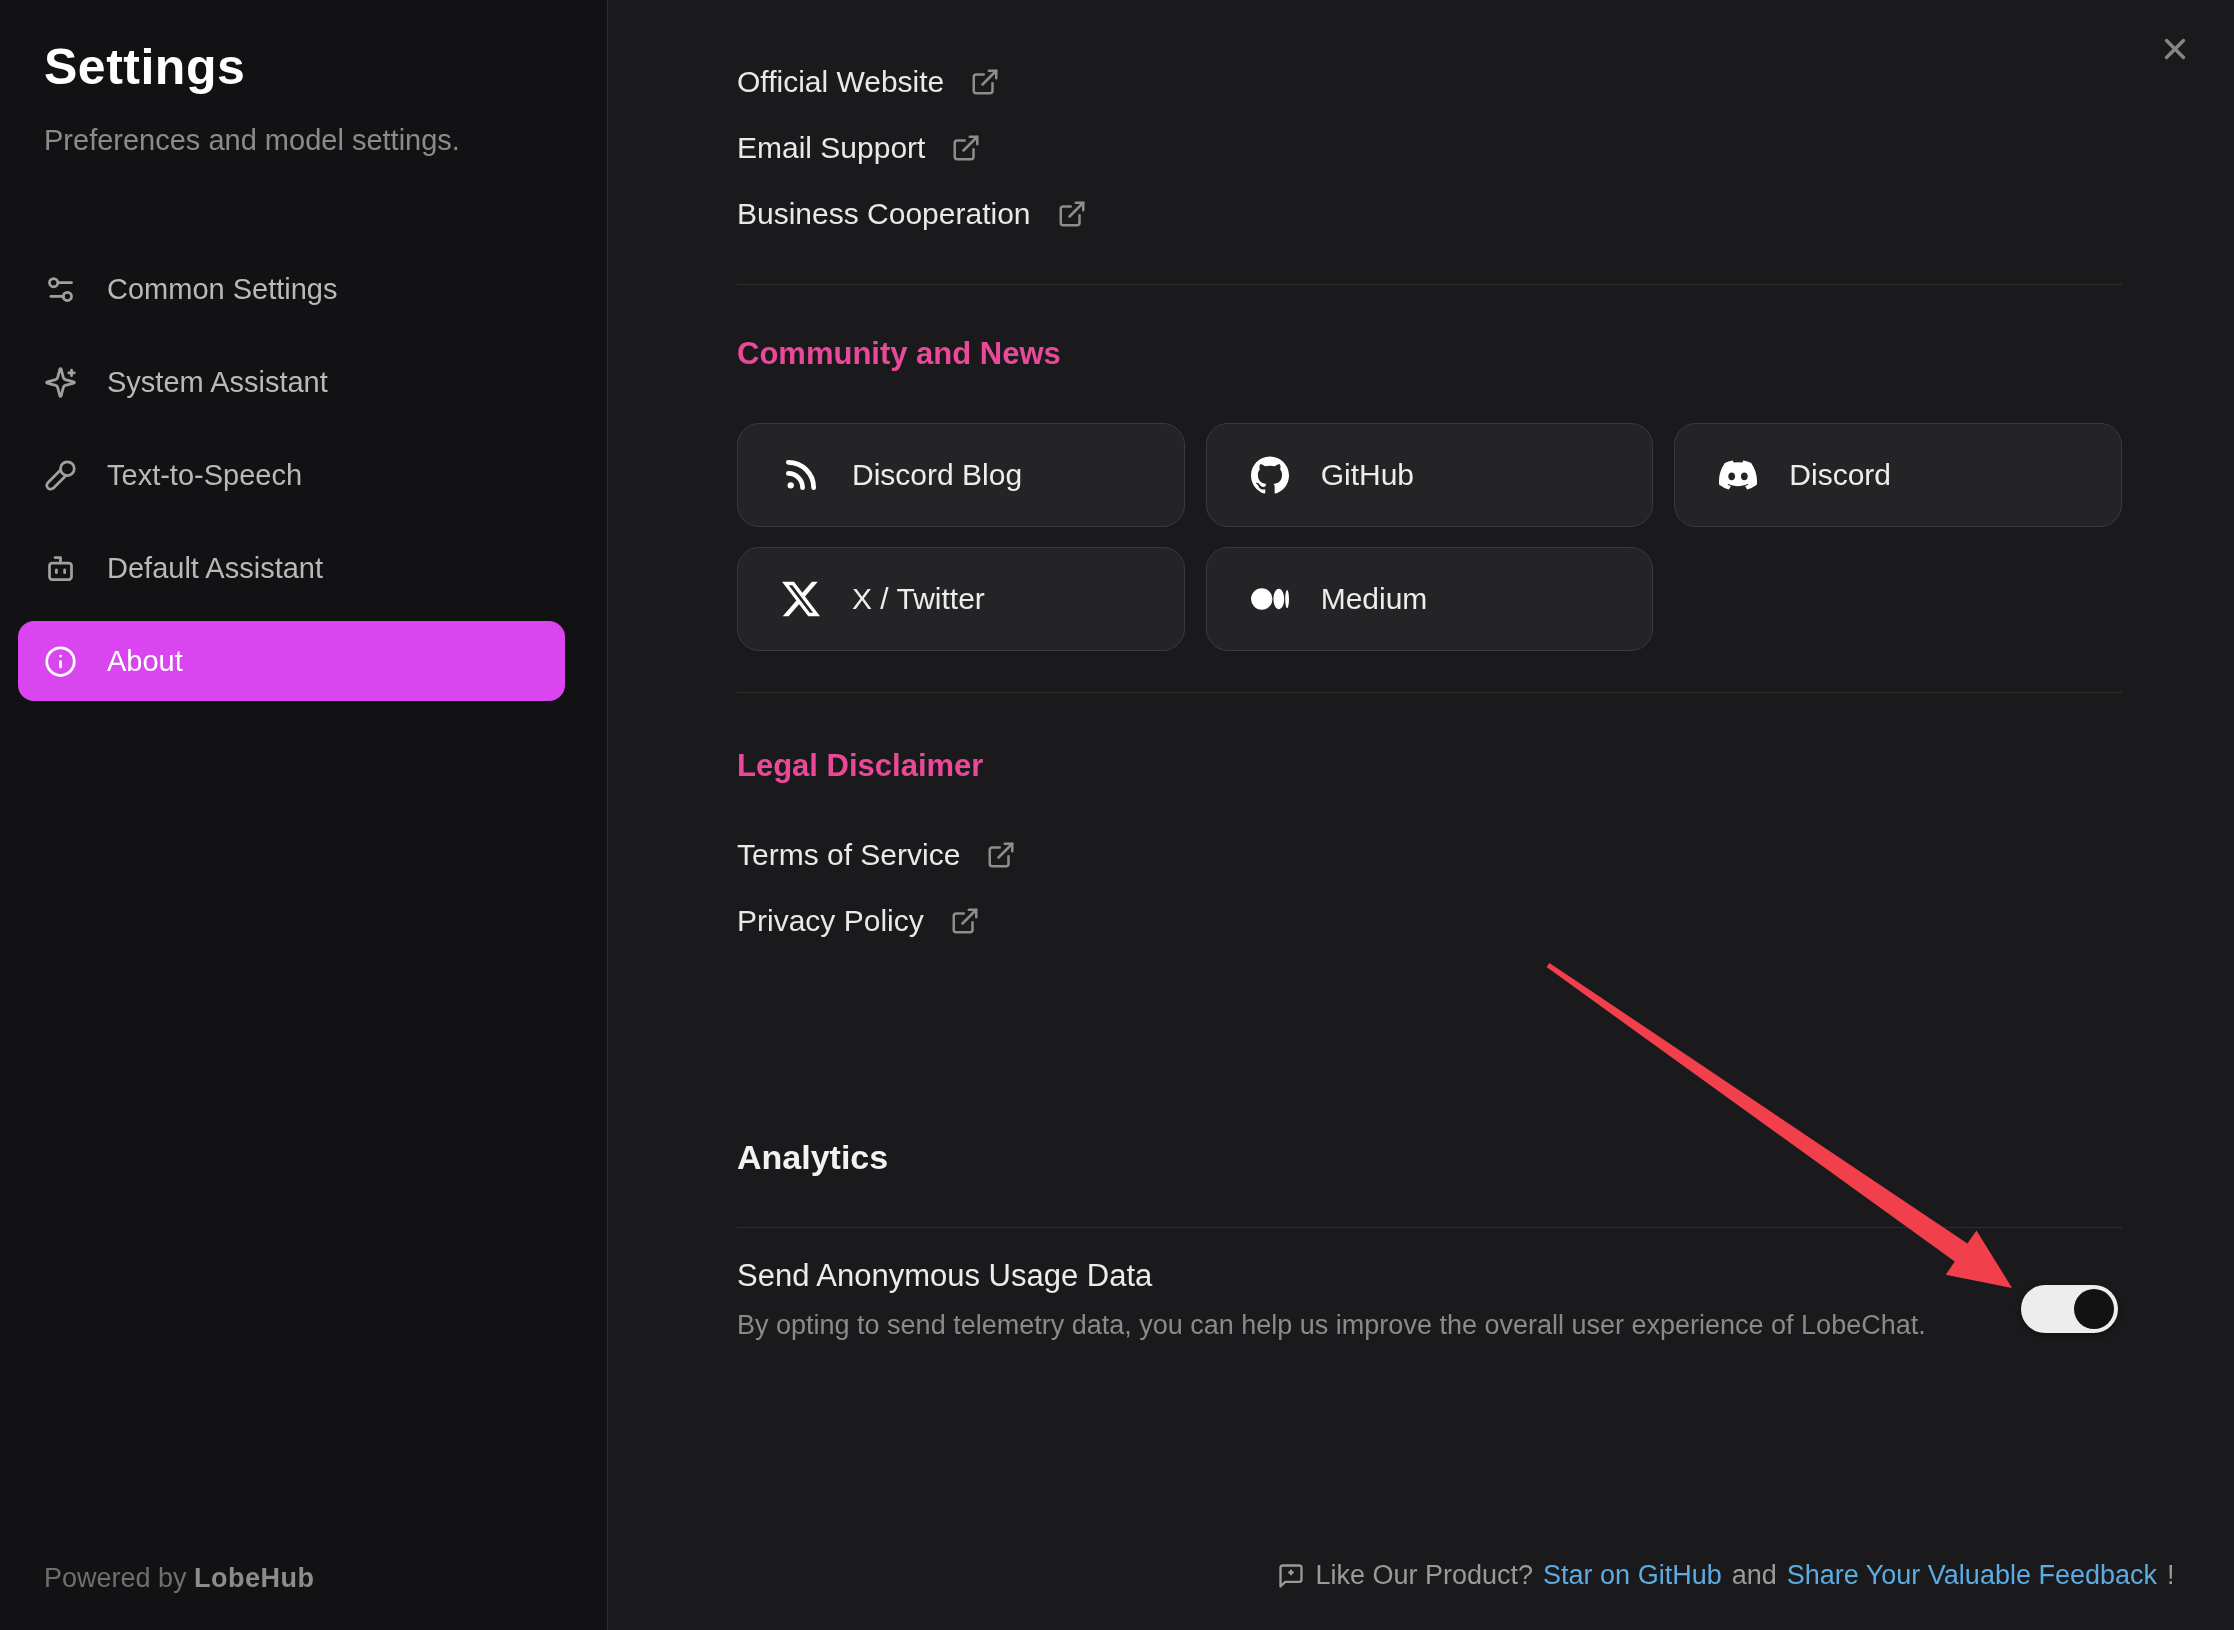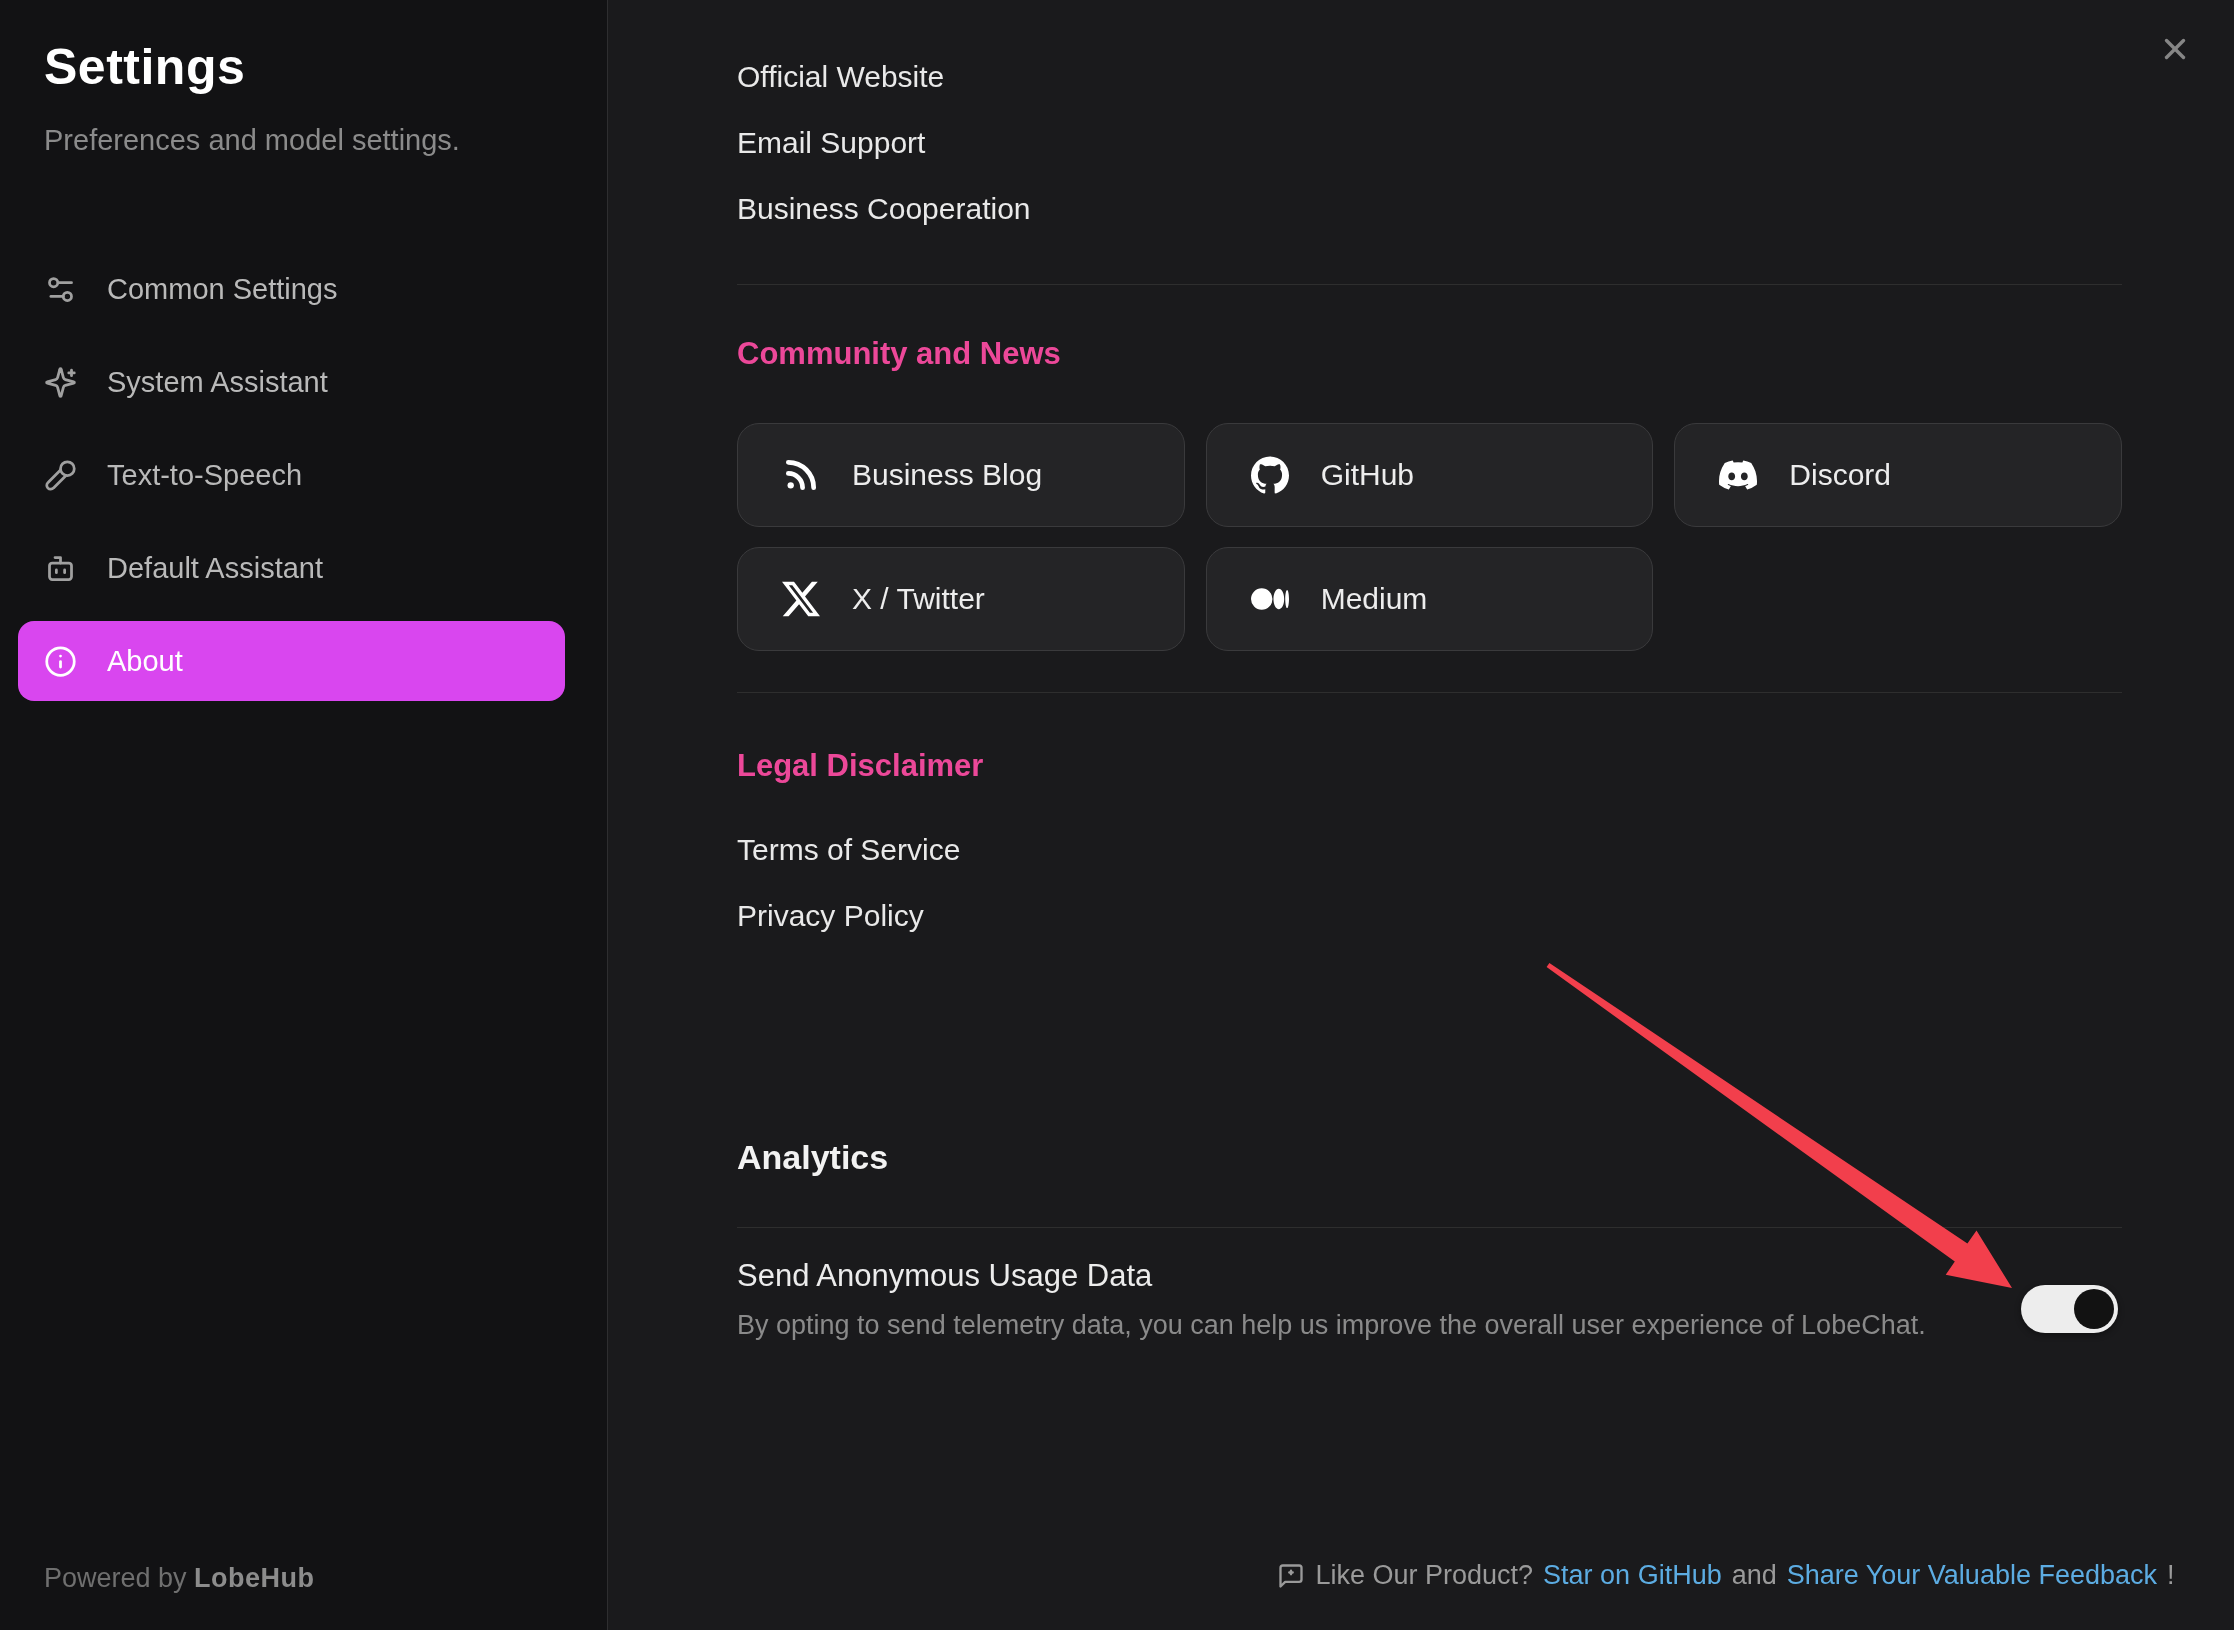--- a/index.html
+++ b/index.html
@@ -52,21 +52,21 @@
   .close-btn {
     position:absolute; top:28px; right:38px; width:42px; height:42px;
     color:#868686; cursor:pointer; display:flex; align-items:center; justify-content:center;
   }
   .close-btn svg { width:34px; height:34px; }
 
   .content { position:absolute; left:128px; right:112px; top:0; bottom:0; }
   .link-row {
     position:absolute; left:0; height:44px;
     display:flex; align-items:center; gap:26px;
-    font-size:30px; color:#e9e9e9; cursor:pointer;flex-direction:column;
+    font-size:30px; color:#e9e9e9; cursor:pointer;
   }
   .link-row svg { width:30px; height:30px; color:#8d8d8d; }
   .row-1 { top:60px; } .row-2 { top:126px; } .row-3 { top:192px; }
 
   .divider { position:absolute; left:0; right:0; height:1px; background:#2e2e2e; }
   .divider-1 { top:284px; } .divider-2 { top:692px; } .divider-3 { top:1227px; }
 
   .gray-heading {
     position:absolute; left:0;
     font-size:31px; font-weight:700; color:#ec4899;
@@ -219,21 +219,21 @@
 
     <div class="gray-heading cn-heading">Community and News</div>
 
     <div class="btn-grid">
       <div class="social-btn">
         <svg viewBox="0 0 24 24" fill="none" stroke="currentColor" stroke-width="3" stroke-linecap="round" stroke-linejoin="round">
             <path d="M4 11a9 9 0 0 1 9 9"></path>
             <path d="M4 4a16 16 0 0 1 16 16"></path>
             <circle cx="5.5" cy="18.5" r="2" fill="currentColor" stroke="none"></circle>
           </svg>
-        <span>Business Blog</span>
+        <span>Discord Blog</span>
       </div>
       <div class="social-btn">
         <svg viewBox="0 0 24 24" fill="currentColor">
             <path d="M12 .297c-6.63 0-12 5.373-12 12 0 5.303 3.438 9.8 8.205 11.385.6.113.82-.258.82-.577 0-.285-.01-1.04-.015-2.04-3.338.724-4.042-1.61-4.042-1.61C4.422 18.07 3.633 17.7 3.633 17.7c-1.087-.744.084-.729.084-.729 1.205.084 1.838 1.236 1.838 1.236 1.07 1.835 2.809 1.305 3.495.998.108-.776.417-1.305.76-1.605-2.665-.3-5.466-1.332-5.466-5.93 0-1.31.465-2.38 1.235-3.22-.135-.303-.54-1.523.105-3.176 0 0 1.005-.322 3.3 1.23.96-.267 1.98-.399 3-.405 1.02.006 2.04.138 3 .405 2.28-1.552 3.285-1.23 3.285-1.23.645 1.653.24 2.873.12 3.176.765.84 1.23 1.91 1.23 3.22 0 4.61-2.805 5.625-5.475 5.92.42.36.81 1.096.81 2.22 0 1.606-.015 2.896-.015 3.286 0 .315.21.69.825.57C20.565 22.092 24 17.592 24 12.297c0-6.627-5.373-12-12-12"></path>
           </svg>
         <span>GitHub</span>
       </div>
       <div class="social-btn">
         <svg viewBox="0 0 24 24" fill="currentColor">
             <path d="M20.317 4.37a19.79 19.79 0 0 0-4.885-1.515.074.074 0 0 0-.079.037c-.21.375-.444.865-.608 1.25a18.27 18.27 0 0 0-5.487 0 12.64 12.64 0 0 0-.617-1.25.077.077 0 0 0-.079-.037A19.736 19.736 0 0 0 3.677 4.37a.07.07 0 0 0-.032.027C.533 9.046-.32 13.58.099 18.058a.082.082 0 0 0 .031.056 19.9 19.9 0 0 0 5.993 3.03.078.078 0 0 0 .084-.028c.462-.63.874-1.295 1.226-1.994a.076.076 0 0 0-.041-.106 13.107 13.107 0 0 1-1.872-.892.077.077 0 0 1-.008-.128c.126-.094.252-.192.372-.291a.074.074 0 0 1 .078-.01c3.928 1.793 8.18 1.793 12.061 0a.074.074 0 0 1 .079.009c.12.099.246.198.373.292a.077.077 0 0 1-.007.128 12.3 12.3 0 0 1-1.873.891.077.077 0 0 0-.041.107c.36.698.772 1.363 1.225 1.993a.076.076 0 0 0 .084.029 19.84 19.84 0 0 0 6.002-3.03.077.077 0 0 0 .032-.055c.5-5.177-.838-9.674-3.549-13.66a.061.061 0 0 0-.031-.029zM8.02 15.33c-1.183 0-2.157-1.085-2.157-2.419 0-1.333.956-2.419 2.157-2.419 1.21 0 2.176 1.096 2.157 2.42 0 1.333-.956 2.418-2.157 2.418zm7.975 0c-1.183 0-2.157-1.085-2.157-2.419 0-1.333.955-2.419 2.157-2.419 1.21 0 2.176 1.096 2.157 2.42 0 1.333-.946 2.418-2.157 2.418z"></path>

